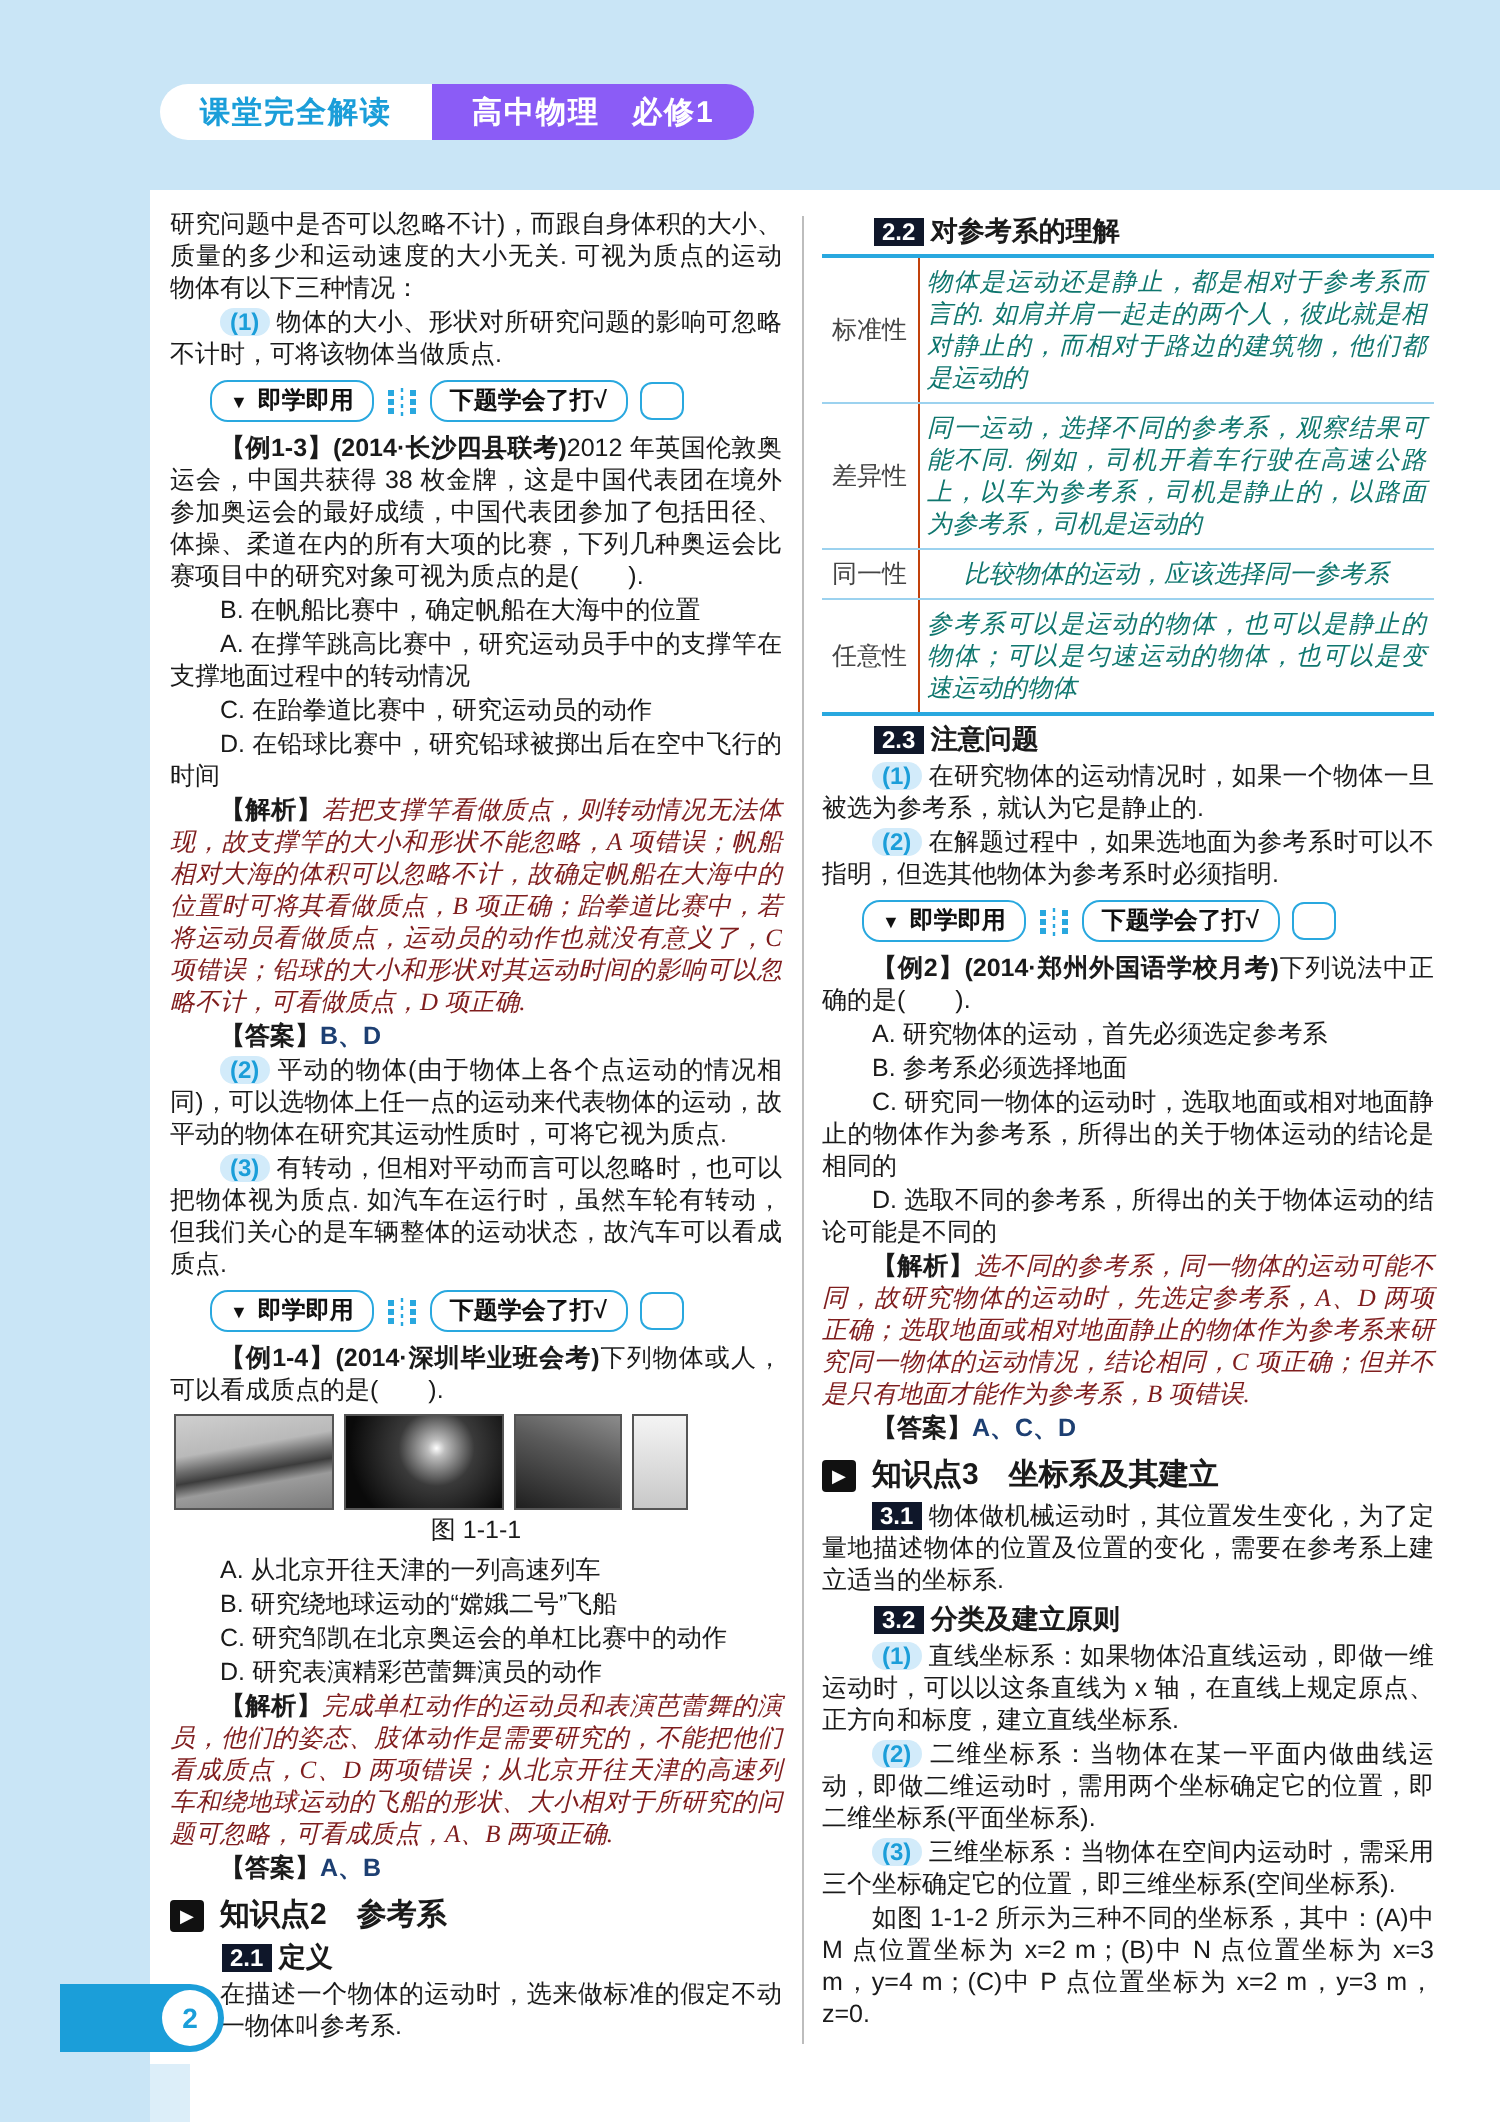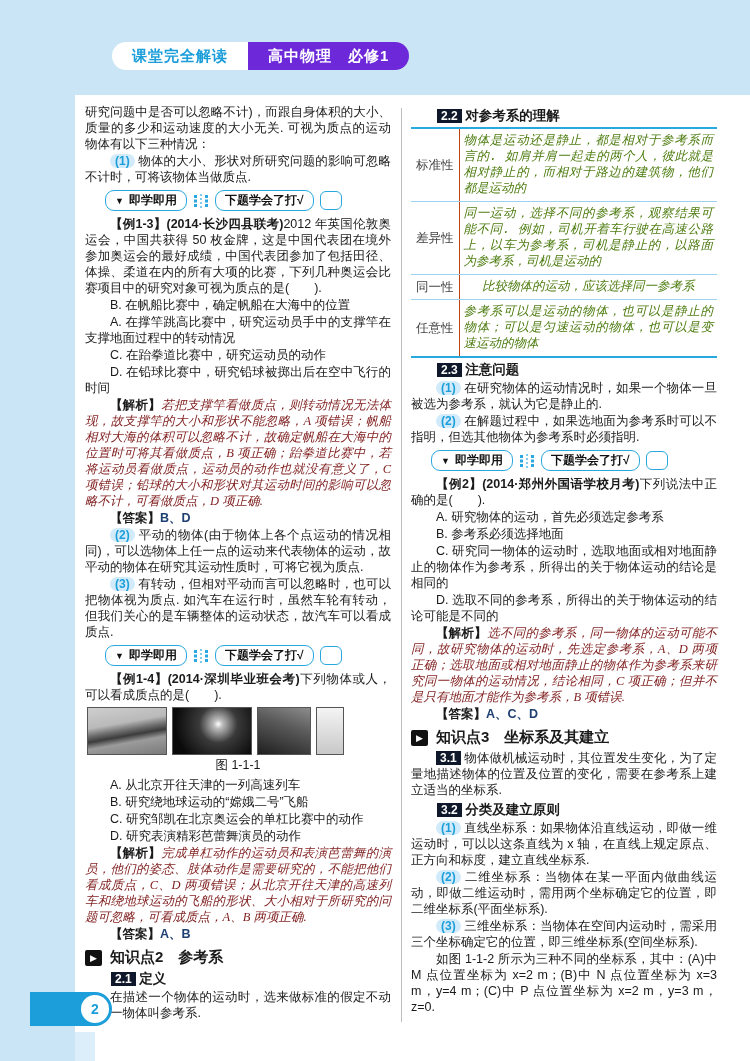--- a/index.html
+++ b/index.html
@@ -9,24 +9,24 @@
     background: #c9e5f6;
     font-family: "Liberation Sans", sans-serif;
     color: #1a1a1a;
     overflow: hidden;
   }
   .content-bg {
     position:absolute; left:75px; top:95px; right:0; bottom:0;
     background:#fff;
   }
   
-  .header-pills { position:absolute; left:112px; top:42px; display:flex; height:28px; }
+  .header-pills { position:absolute; left:80px; top:42px; display:flex; height:28px; }
   .pill { display:flex; align-items:center; padding:0 20px; font-weight:bold; font-size:15px; }
   .pill-brand { background:#fff; color:#1b9ed9; border-radius:15px 0 0 15px; letter-spacing:1px; }
-  .pill-subject { background:#6d28d9; color:#fff; border-radius:0 15px 15px 0; letter-spacing:1px; }
+  .pill-subject { background:#8b5cf6; color:#fff; border-radius:0 15px 15px 0; letter-spacing:1px; }
   
   .content { position:absolute; left:85px; top:104px; width:632px; display:flex; }
   .col { width:306px; }
   .col-divider { width:1px; background:#bdbdbd; margin:4px 9px 0 10px; min-height:880px; }
   
   .para { font-size:12.5px; line-height:16px; text-align:justify; margin-bottom:1px; }
   .ti { text-indent:2em; }
   .b { font-weight:bold; }
   .analysis { color:#7f1d1d; font-style:italic; font-family:"Liberation Serif", serif; }
   .answer-val { color:#1d3f72; font-weight:bold; }
@@ -57,21 +57,21 @@
     background:#fff; white-space:nowrap;
   }
   .tri { font-size:9px; color:#111; }
   .pcheck { width:22px; height:19px; border:1.5px solid #29a8df; border-radius:6px; background:#fff; }
   
   .reftable { width:100%; border-collapse:collapse; margin:3px 0 4px 0;
     border-top:2px solid #29a8df; border-bottom:2px solid #29a8df; }
   .reftable td { border-bottom:1px solid #9cd2ef; padding:4px 4px; vertical-align:middle; font-size:12.5px; line-height:16px; }
   .reftable tr:last-child td { border-bottom:none; }
   .rlabel { width:48px; color:#444; text-align:center; border-right:1px solid #c2410c; font-size:13px; }
-  .rtext { font-style:italic; font-family:Liberation Mono, monospace; color:#4d7c0f; text-align:justify; }
+  .rtext { font-style:italic; font-family:Liberation Sans, sans-serif; color:#0f766e; text-align:justify; }
   .rtext.center { text-align:center; font-style:italic; }
   
   .photo-row { display:flex; gap:5px; margin:4px 0 2px 2px; align-items:stretch; }
   .photo { height:48px; border:1px solid #555; flex:0 0 auto; }
   .ph-train { width:80px; background:
       linear-gradient(170deg, #cfcfcf 0%, #b9b9b9 35%, #6e6e6e 48%, #3c3c3c 58%, #9b9b9b 70%, #7a7a7a 100%); }
   .ph-space { width:80px; background: radial-gradient(circle at 58% 35%, #ffffff 0%, #bdbdbd 8%, #3a3a3a 35%, #0a0a0a 80%); }
   .ph-gym { width:54px; background: linear-gradient(200deg, #8c8c8c 0%, #5a5a5a 40%, #1f1f1f 100%); }
   .ph-dancer { width:28px; background: linear-gradient(180deg, #f4f4f4 0%, #dcdcdc 55%, #c8c8c8 100%); }
   .fig-caption { text-align:center; font-size:12.5px; margin:2px 0 3px 0; }
@@ -119,21 +119,21 @@
           <rect x="12" y="6.5" width="3" height="3" fill="#29a8df"></rect>
           <rect x="12" y="11" width="3" height="3" fill="#29a8df"></rect>
           <line x1="8" y1="1" x2="8" y2="15" stroke="#29a8df" stroke-width="1.2" stroke-dasharray="2 2"></line>
         </svg>
       <div class="pbox">
           <span>下题学会了打√</span>
         </div>
       <div class="pcheck"></div>
     </div>
 
-    <p class="para ti"><span class="b">【例1-3】</span><span class="b">(2014·长沙四县联考)</span><span>2012 年英国伦敦奥运会，中国共获得 50 枚金牌，这是中国代表团在境外参加奥运会的最好成绩，中国代表团参加了包括田径、体操、柔道在内的所有大项的比赛，下列几种奥运会比赛项目中的研究对象可视为质点的是(　　).</span></p>
+    <p class="para ti"><span class="b">【例1-3】</span><span class="b">(2014·长沙四县联考)</span><span>2012 年英国伦敦奥运会，中国共获得 38 枚金牌，这是中国代表团在境外参加奥运会的最好成绩，中国代表团参加了包括田径、体操、柔道在内的所有大项的比赛，下列几种奥运会比赛项目中的研究对象可视为质点的是(　　).</span></p>
     <p class="para opt">B. 在帆船比赛中，确定帆船在大海中的位置</p>
     <p class="para opt">A. 在撑竿跳高比赛中，研究运动员手中的支撑竿在支撑地面过程中的转动情况</p>
     <p class="para opt">C. 在跆拳道比赛中，研究运动员的动作</p>
     <p class="para opt">D. 在铅球比赛中，研究铅球被掷出后在空中飞行的时间</p>
     <p class="para ti"><span class="b">【解析】</span><span class="analysis">若把支撑竿看做质点，则转动情况无法体现，故支撑竿的大小和形状不能忽略，A 项错误；帆船相对大海的体积可以忽略不计，故确定帆船在大海中的位置时可将其看做质点，B 项正确；跆拳道比赛中，若将运动员看做质点，运动员的动作也就没有意义了，C 项错误；铅球的大小和形状对其运动时间的影响可以忽略不计，可看做质点，D 项正确.</span></p>
     <p class="para ti"><span class="b">【答案】</span><span class="answer-val">B、D</span></p>
 
     <p class="para ti"><span class="nbadge">(2)</span> <span>平动的物体(由于物体上各个点运动的情况相同)，可以选物体上任一点的运动来代表物体的运动，故平动的物体在研究其运动性质时，可将它视为质点.</span></p>
     <p class="para ti"><span class="nbadge">(3)</span> <span>有转动，但相对平动而言可以忽略时，也可以把物体视为质点. 如汽车在运行时，虽然车轮有转动，但我们关心的是车辆整体的运动状态，故汽车可以看成质点.</span></p>
 

